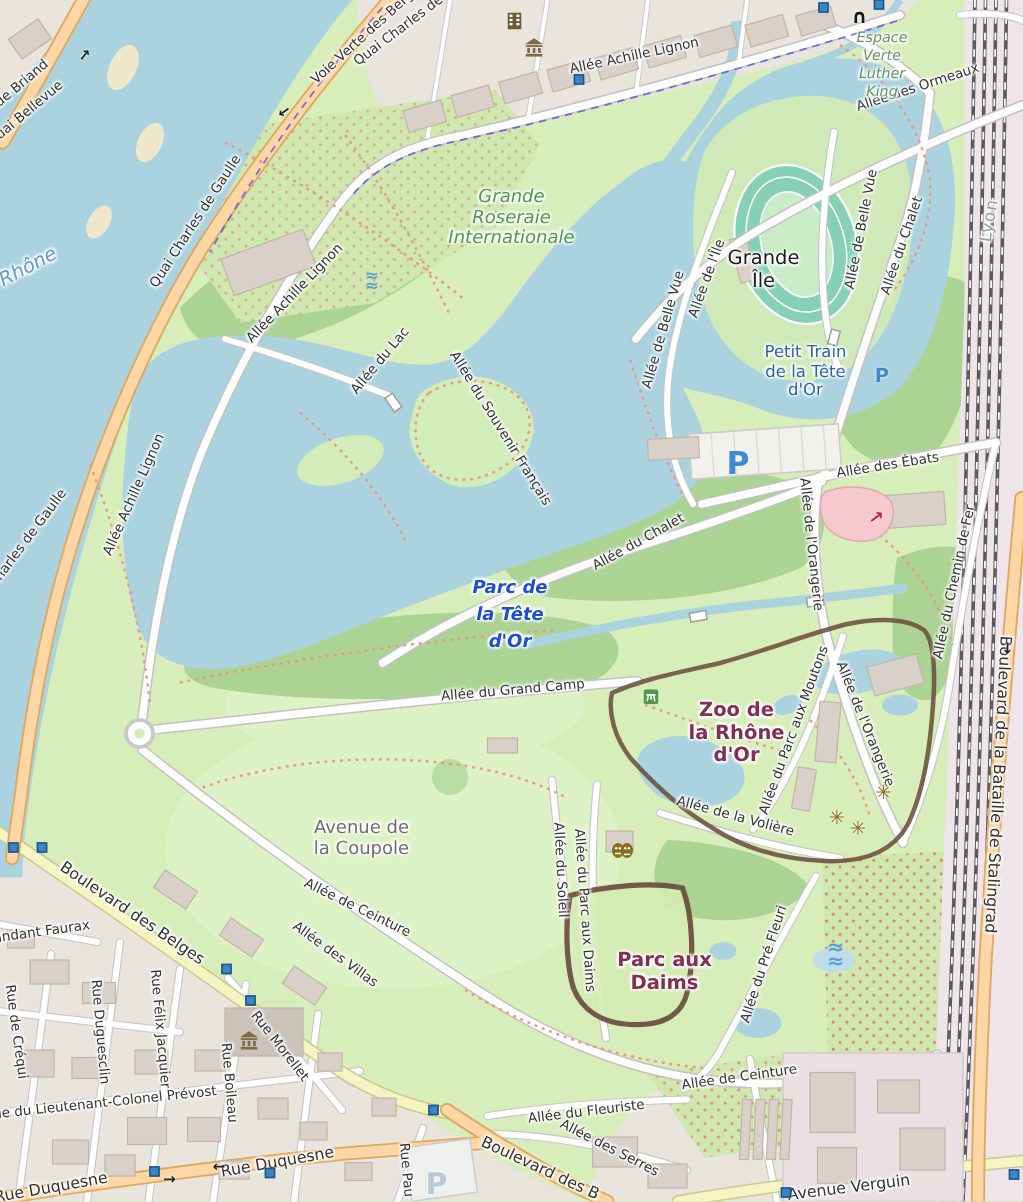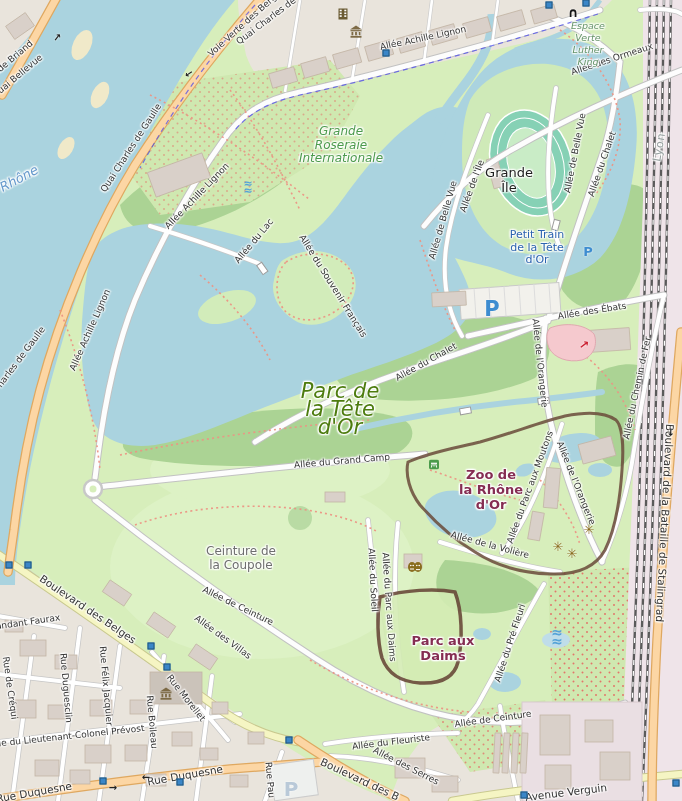--- a/index.html
+++ b/index.html
@@ -21,21 +21,21 @@
   .bdash{stroke:#4343ee;stroke-width:1.2;fill:none;stroke-dasharray:5 4;opacity:.7}
   .rail-base{stroke:#5a5a5a;stroke-width:2.4;fill:none}
   .rail-dash{stroke:#ffffff;stroke-width:1.2;stroke-dasharray:5 6;fill:none}
   .bldg{fill:#d9d0c9;stroke:#c3b5a5;stroke-width:.8}
   
   .map-label{position:absolute;white-space:pre;text-align:center;line-height:1.15;
     text-shadow:1px 1px 1.5px #fff,-1px -1px 1.5px #fff,1px -1px 1.5px #fff,-1px 1px 1.5px #fff,0 0 3px #fff;}
   .street{font-size:9px;color:#353535;}
   .street-lg{font-size:10.5px;color:#333;}
   .water-name{font-size:13px;font-style:italic;color:#6699cc;}
-  .park-name{font-size:21px;font-style:italic;color:#4d7c0f;line-height:18px;}
+  .park-name{font-size:12px;font-style:italic;color:#1d4ed8;line-height:18px;font-weight:bold;}
   .park-sub{font-size:12px;font-style:italic;color:#4c9a4c;line-height:13.5px;}
   .espace{font-size:9.5px;font-style:italic;color:#66946a;line-height:12px;}
   .place-black{font-size:13px;color:#1d1d1d;line-height:15px;}
   .poi-blue{font-size:11px;font-weight:normal;color:#2d64b0;line-height:12.5px;}
   .poi-maroon{font-size:13px;font-weight:bold;color:#852d52;line-height:15px;}
   .poi-gray{font-size:12px;color:#6e6e6e;line-height:14px;}
   .city-gray{font-size:11px;color:#97a0a0;letter-spacing:1px;}
   .map-icon{position:absolute;}
   .stop-sq{width:7px;height:7px;background:#3a86c8;border:1px solid #20567e;box-sizing:border-box;}
   .icon-text{font-weight:bold;text-shadow:0 0 2px #fff;}
@@ -351,21 +351,21 @@
 d'Or</span>
       <span class="map-label street" style="left: 342px; top: 461px; transform: translate(-50%, -50%) rotate(-5deg);">Allée du Grand Camp</span>
       <span class="map-label poi-maroon" style="left: 491px; top: 489px; transform: translate(-50%, -50%) rotate(0deg);">Zoo de
 la Rhône
 d'Or</span>
       <span class="map-label street" style="left: 530px; top: 487px; transform: translate(-50%, -50%) rotate(-70deg);">Allée du Parc aux Moutons</span>
       <span class="map-label street" style="left: 490px; top: 545px; transform: translate(-50%, -50%) rotate(15deg);">Allée de la Volière</span>
       <span class="map-label street" style="left: 373px; top: 580px; transform: translate(-50%, -50%) rotate(87deg);">Allée du Soleil</span>
       <span class="map-label street" style="left: 389px; top: 607px; transform: translate(-50%, -50%) rotate(86deg);">Allée du Parc aux Daims</span>
       <span class="map-label street" style="left: 510px; top: 643px; transform: translate(-50%, -50%) rotate(-72deg);">Allée du Pré Fleuri</span>
-      <span class="map-label poi-gray" style="left: 241px; top: 558px; transform: translate(-50%, -50%) rotate(0deg);">Ceinture de
+      <span class="map-label poi-gray" style="left: 241px; top: 558px; transform: translate(-50%, -50%) rotate(0deg);">Avenue de
 la Coupole</span>
       <span class="map-label street" style="left: 238px; top: 606px; transform: translate(-50%, -50%) rotate(26deg);">Allée de Ceinture</span>
       <span class="map-label street" style="left: 223px; top: 637px; transform: translate(-50%, -50%) rotate(36deg);">Allée des Villas</span>
       <span class="map-label street-lg" style="left: 88px; top: 609px; transform: translate(-50%, -50%) rotate(34deg);">Boulevard des Belges</span>
       <span class="map-label street" style="left: 28px; top: 622px; transform: translate(-50%, -50%) rotate(-8deg);">andant Faurax</span>
       <span class="map-label street" style="left: 10px; top: 688px; transform: translate(-50%, -50%) rotate(82deg);">Rue de Créqui</span>
       <span class="map-label street" style="left: 66px; top: 688px; transform: translate(-50%, -50%) rotate(85deg);">Rue Duguesclin</span>
       <span class="map-label street" style="left: 106px; top: 686px; transform: translate(-50%, -50%) rotate(85deg);">Rue Félix Jacquier</span>
       <span class="map-label street" style="left: 152px; top: 722px; transform: translate(-50%, -50%) rotate(85deg);">Rue Boileau</span>
       <span class="map-label street" style="left: 186px; top: 698px; transform: translate(-50%, -50%) rotate(52deg);">Rue Morellet</span>

